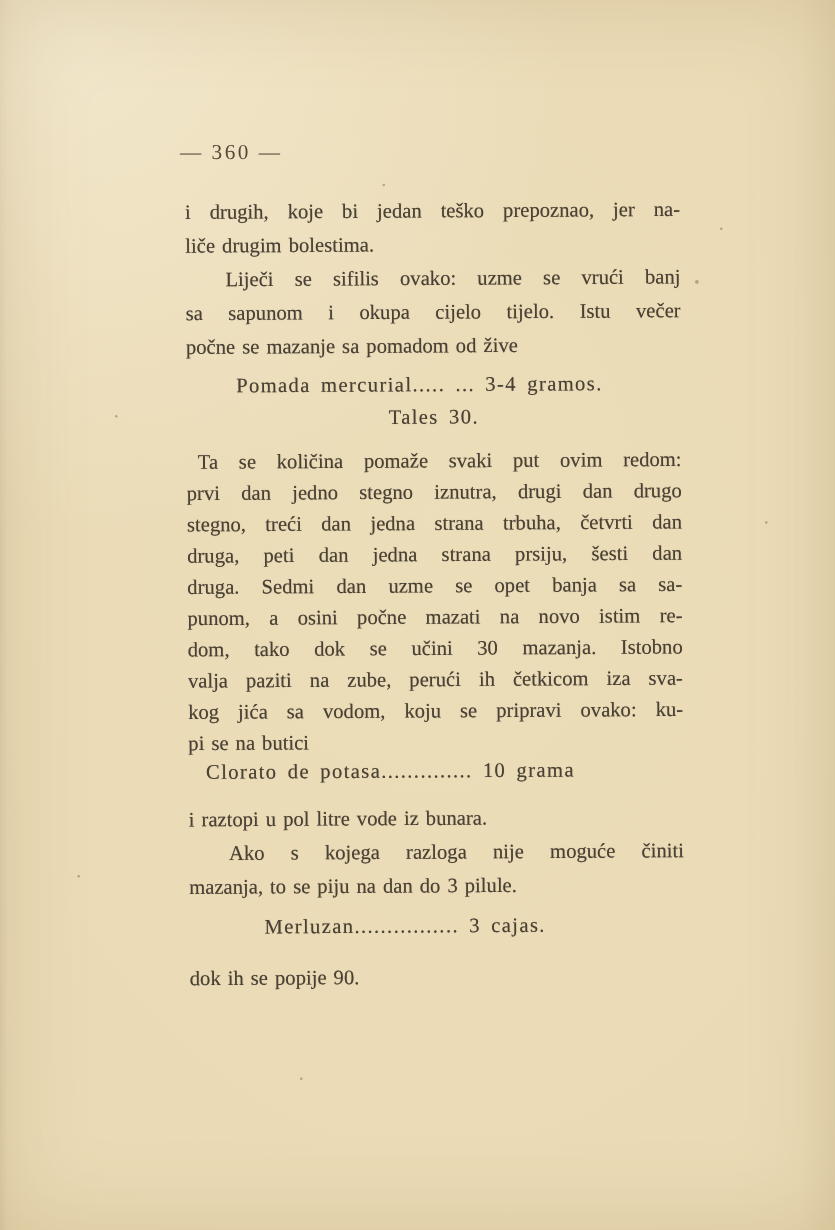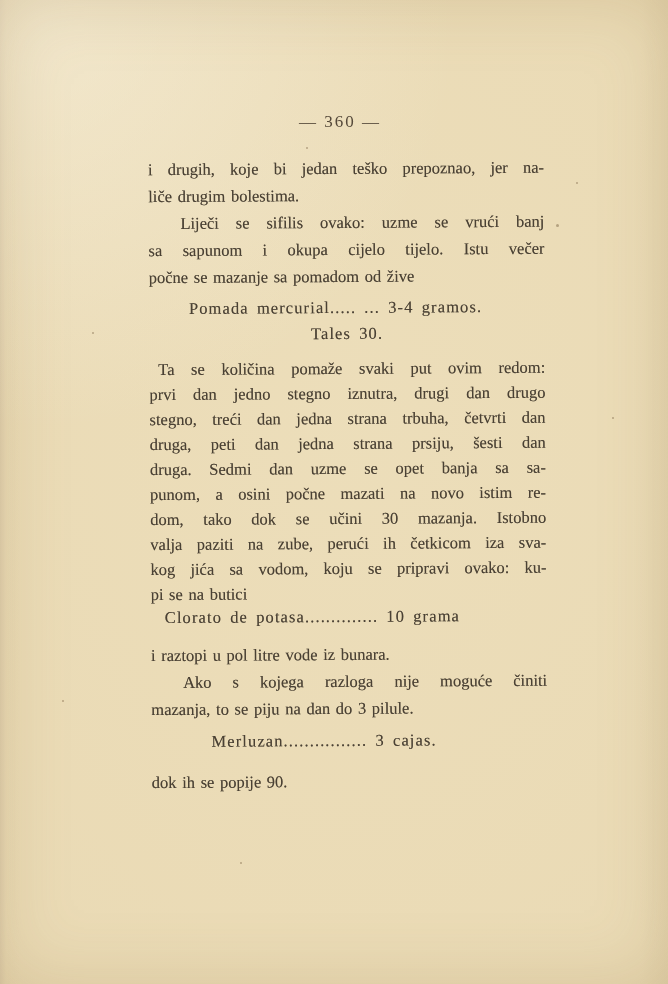--- a/index.html
+++ b/index.html
@@ -12,21 +12,20 @@
     color:var(--ink,#4a4134);
     background:
       radial-gradient(120% 80% at 6% 2%, rgba(248,241,222,0.55), rgba(248,241,222,0) 52%),
       radial-gradient(140% 130% at 52% 42%, rgba(242,230,198,0.35), rgba(0,0,0,0) 75%),
       linear-gradient(90deg, #dccbaa 0px, #e7d7b1 6px, #e9d9b3 20px, #e9d9b3 640px, #e3d3ad 668px),
       var(--paper,#e9d9b3);
     box-shadow: inset 0 0 70px rgba(148,118,66,0.22);
   }
   .pageno{
     position:absolute; top:112px; left:144px; width:392px;
-    text-align:center;
     font-size:17px; line-height:20px;
     letter-spacing:2px;
     color:#55493a;
   }
   .text-column{
     position:absolute; top:0; left:0; width:668px; height:984px;
     transform:rotate(-0.35deg);
     transform-origin:50% 50%;
   }
   .block{position:absolute; left:150px; width:396px;}

